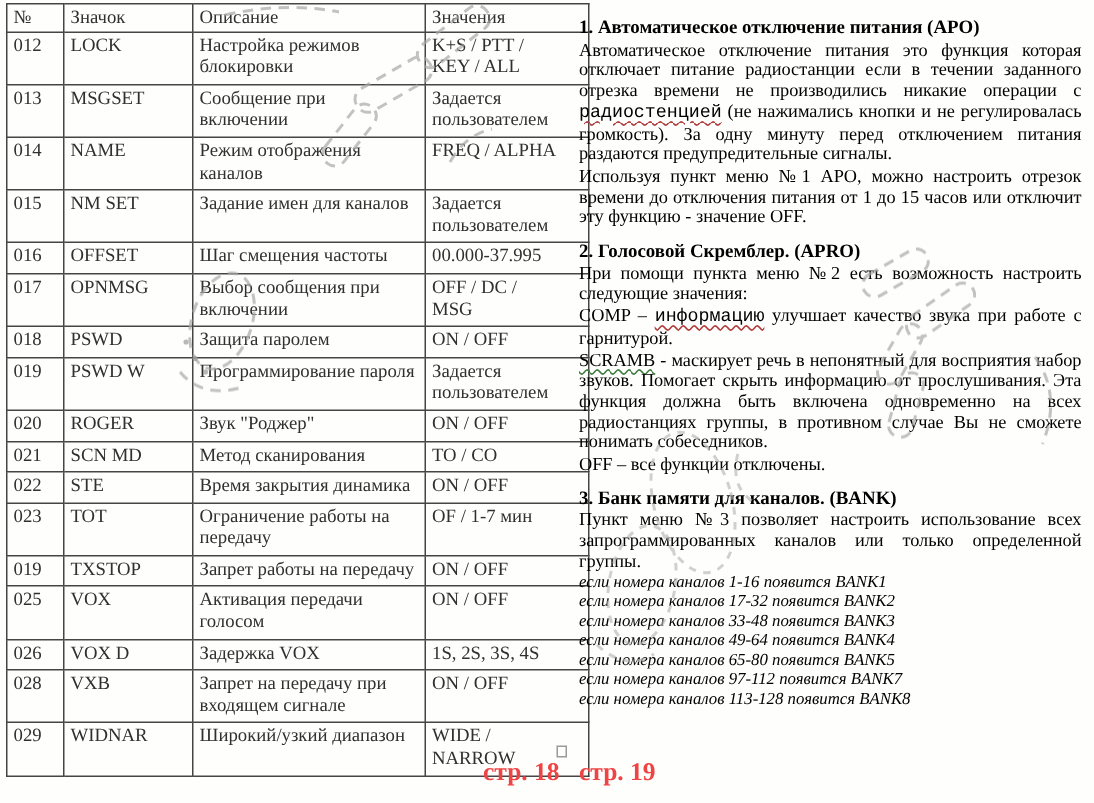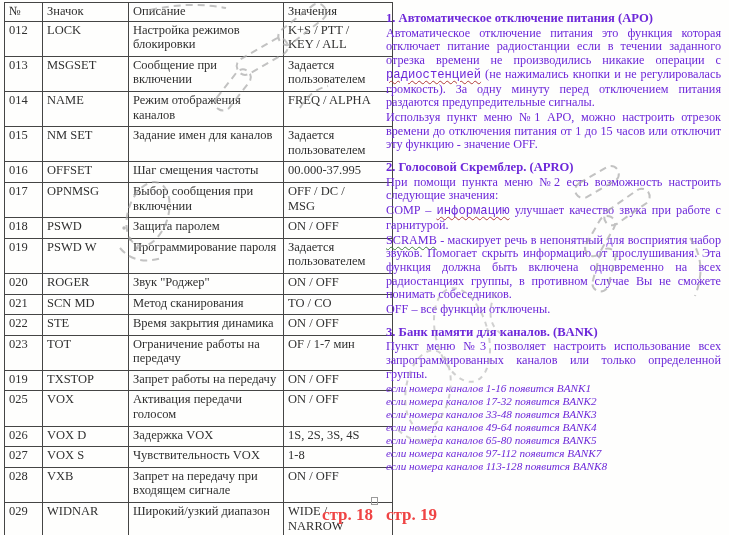--- a/index.html
+++ b/index.html
@@ -18,21 +18,21 @@
     padding:1px 4px 4px 4px;
     vertical-align:top;text-align:left;
     font-size:12.5px;line-height:14.6px;font-weight:normal;
     white-space:pre-line;color:#303030;
   }
   .menu-table th{padding-bottom:2px;}
   .c0{width:29px;} .c1{width:77px;margin-top:39px;} .c2{width:146px;} .c3{width:100px;}
   
   .article{
     position:absolute;left:386px;top:12px;width:335px;
-    font-size:12.2px;line-height:13.7px;color:#6d28d9;
+    font-size:12.2px;line-height:13.7px;color:#000000;
   }
   .article .heading{font-weight:bold;font-size:12.6px;margin:9px 0 1px 0;}
   .article .heading:first-child{margin-top:0;}
   .article .para{margin:1px 0 0 0;text-align:justify;}
   .article .bank-line{font-size:11.2px;line-height:13px;text-align:left;font-style:italic;}
   .sq-red{text-decoration:underline wavy 1px;text-decoration-color:#b03a3a;text-underline-offset:2px;font-family:Liberation Mono, monospace;}
   .sq-green{text-decoration:underline wavy 1px;text-decoration-color:#3f7d3f;text-underline-offset:2px;}
   
   .page-num{position:absolute;top:505px;font-weight:bold;font-size:17px;color:#ef4444;}
   #pn-left{left:322px;} #pn-right{left:386px;}
@@ -149,26 +149,20 @@
         <td class="c1">VOX</td>
         <td class="c2">Активация передачи
 голосом</td>
         <td class="c3">ON / OFF</td>
       </tr>
       <tr>
         <td class="c0">026</td>
         <td class="c1">VOX D</td>
         <td class="c2">Задержка VOX</td>
         <td class="c3">1S, 2S, 3S, 4S</td>
-      </tr>
-      <tr>
-        <td class="c0">027</td>
-        <td class="c1">VOX S</td>
-        <td class="c2">Чувствительность VOX</td>
-        <td class="c3">1-8</td>
       </tr>
       <tr>
         <td class="c0">028</td>
         <td class="c1">VXB</td>
         <td class="c2">Запрет на передачу при
 входящем сигнале</td>
         <td class="c3">ON / OFF</td>
       </tr>
       <tr>
         <td class="c0">029</td>

